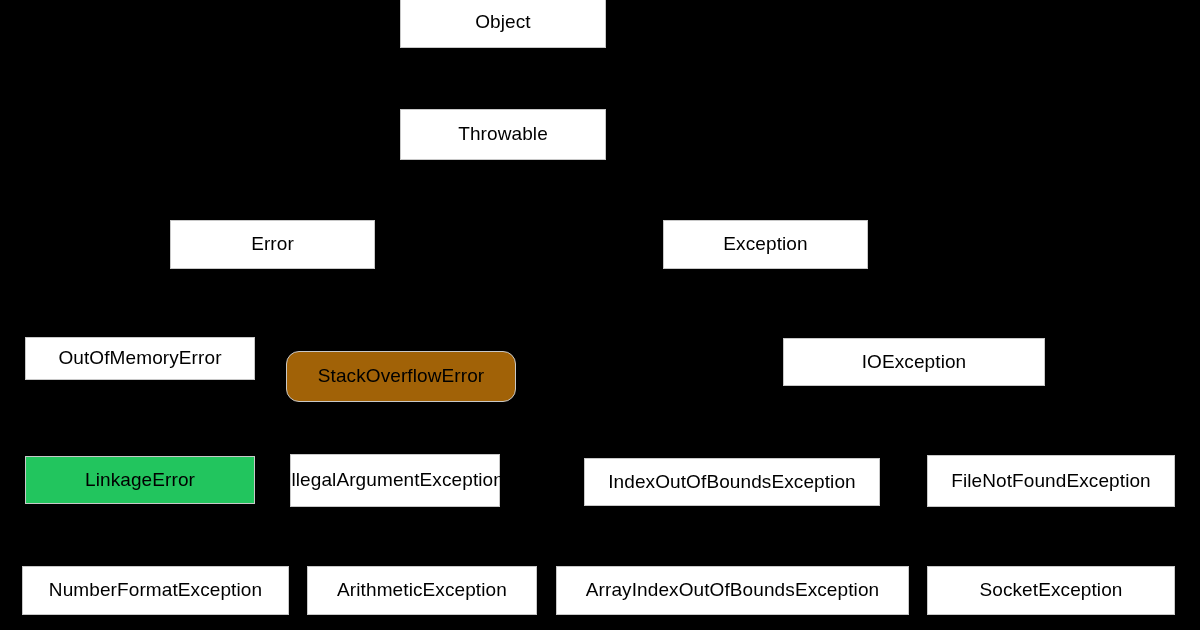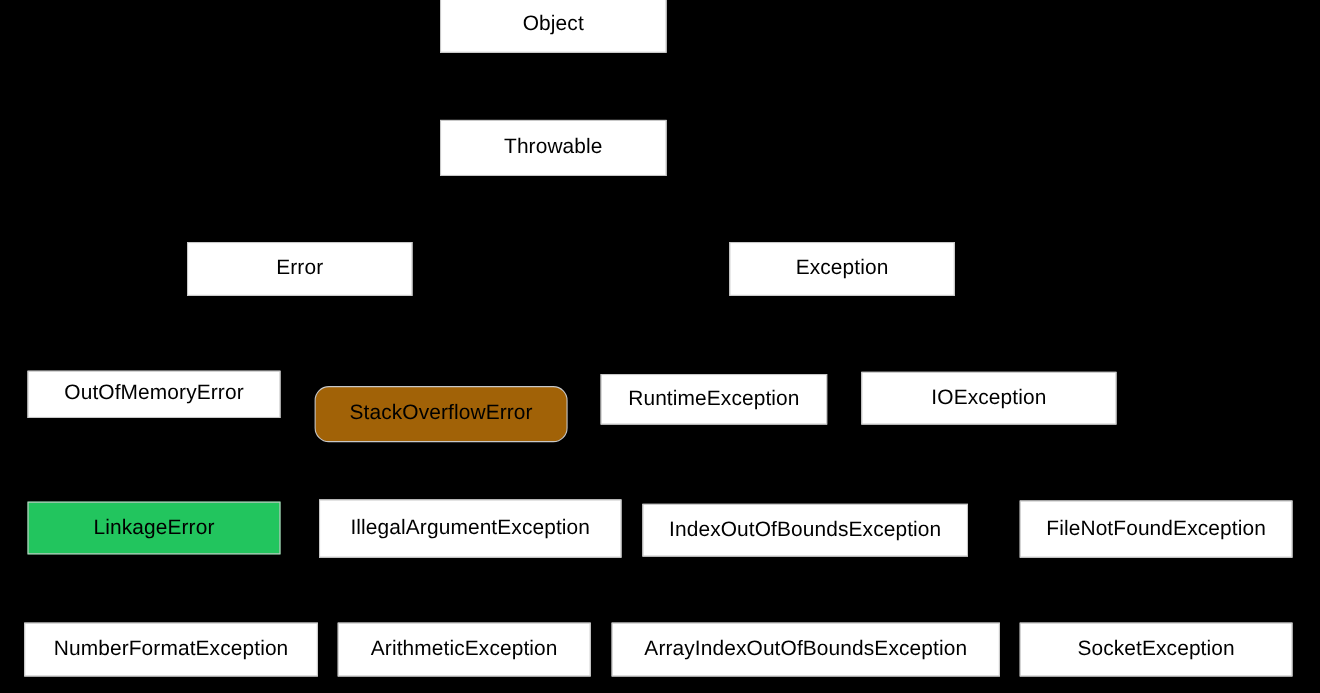--- a/index.html
+++ b/index.html
@@ -53,30 +53,27 @@
     </div>
     <div class="node" style="left: 663px; top: 220px; width: 205px; height: 49px; background: rgb(255, 255, 255); color: rgb(0, 0, 0); border-color: rgb(200, 200, 200);">
       <span class="node-label">Exception</span>
     </div>
     <div class="node" style="left: 25px; top: 337px; width: 230px; height: 43px; background: rgb(255, 255, 255); color: rgb(0, 0, 0); border-color: rgb(200, 200, 200);">
       <span class="node-label">OutOfMemoryError</span>
     </div>
     <div class="node" style="left: 286px; top: 351px; width: 230px; height: 51px; background: #a16207; color: rgb(0, 0, 0); border-color: rgb(200, 200, 200); border-radius: 13px;">
       <span class="node-label">StackOverflowError</span>
     </div>
-    <div class="node" style="left: 546px; top: 340px; width: 206px; height: 46px; background: rgb(255, 255, 255); color: rgb(0, 0, 0); border-color: rgb(200, 200, 200);">
-      <span class="node-label">RuntimeException</span>
-    </div>
-    <div class="node" style="left: 783px; top: 338px; width: 232px; height: 48px; background: rgb(255, 255, 255); color: rgb(0, 0, 0); border-color: rgb(200, 200, 200); text-align: center;">
+    <div class="node" style="left: 783px; top: 338px; width: 262px; height: 48px; background: rgb(255, 255, 255); color: rgb(0, 0, 0); border-color: rgb(200, 200, 200); text-align: center;">
       <span class="node-label">IOException</span>
     </div>
     <div class="node" style="left: 25px; top: 456px; width: 230px; height: 48px; background: #22c55e; color: rgb(0, 0, 0); border-color: rgb(200, 200, 200);">
       <span class="node-label">LinkageError</span>
     </div>
-    <div class="node" style="left: 290px; top: 454px; width: 275px; height: 53px; background: rgb(255, 255, 255); color: rgb(0, 0, 0); border-color: rgb(200, 200, 200);">
+    <div class="node" style="left: 290px; top: 454px; width: 210px; height: 53px; background: rgb(255, 255, 255); color: rgb(0, 0, 0); border-color: rgb(200, 200, 200);">
       <span class="node-label">IllegalArgumentException</span>
     </div>
     <div class="node" style="left: 584px; top: 458px; width: 296px; height: 48px; background: rgb(255, 255, 255); color: rgb(0, 0, 0); border-color: rgb(200, 200, 200);">
       <span class="node-label">IndexOutOfBoundsException</span>
     </div>
     <div class="node" style="left: 927px; top: 455px; width: 248px; height: 52px; background: rgb(255, 255, 255); color: rgb(0, 0, 0); border-color: rgb(200, 200, 200);">
       <span class="node-label">FileNotFoundException</span>
     </div>
     <div class="node" style="left: 22px; top: 566px; width: 267px; height: 49px; background: rgb(255, 255, 255); color: rgb(0, 0, 0); border-color: rgb(200, 200, 200);">
       <span class="node-label">NumberFormatException</span>

